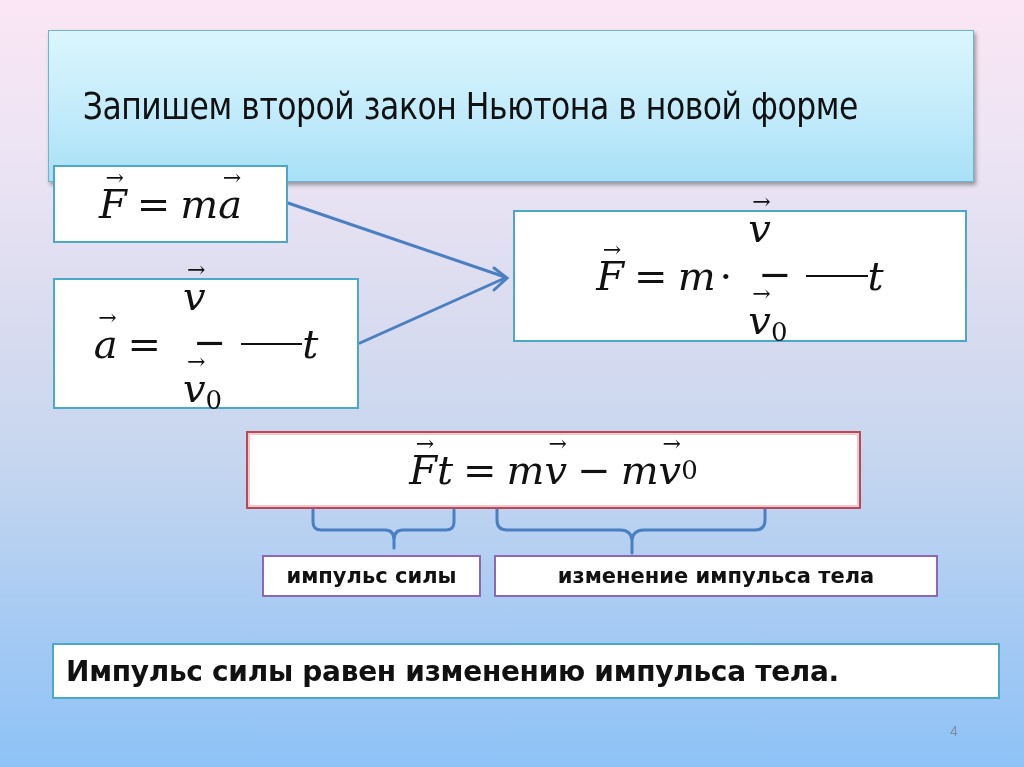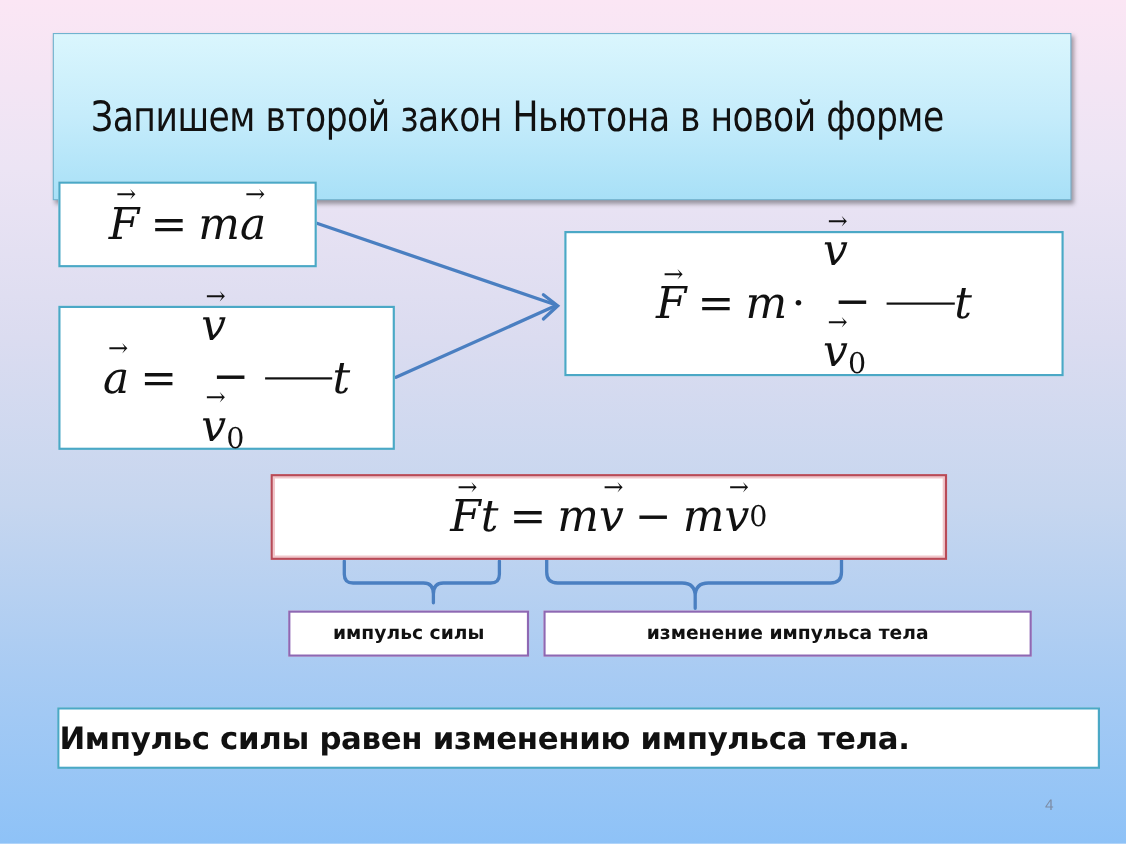--- a/index.html
+++ b/index.html
@@ -22,26 +22,26 @@
     }
     .f-box {
       background: #fff; border: 2px solid #4ba8c6;
       display: flex; align-items: center; justify-content: center;
       font-family: "DejaVu Serif", "Liberation Serif", serif; font-style: italic; color: #111;
     }
     .red-box { border: 2px solid #b84a57; box-shadow: inset 0 0 0 2px #f1c7cb; }
     .label-box {
       background: #fff; border: 2px solid #8e68b3;
       display: flex; align-items: center; justify-content: center;
-      font-family: "DejaVu Sans", sans-serif; font-weight: bold; font-size: 17px; color: #111;
+      font-family: "DejaVu Sans", sans-serif; font-weight: bold; font-size: 21px; color: #111;
     }
     .conclusion {
       left: 52px; top: 643px; width: 948px; height: 56px;
       background: #fff; border: 2px solid #4ba8c6;
-      display: flex; align-items: center; padding-left: 0;
+      display: flex; align-items: center; padding-left: 12px;
       font-family: "DejaVu Sans", sans-serif; font-weight: bold; font-size: 28px; color: #111;
       letter-spacing: -0.3px;
     }
     .page-num { left: 950px; top: 723px; font-size: 14px; color: #7d8da6; font-family: "Liberation Sans", sans-serif; }
     .vec { position: relative; display: inline-block; }
     .vec::before { content: "\2192"; position: absolute; top: -0.72em; left: 50%; transform: translateX(-40%); font-size: 0.55em; font-style: normal; }
     .sub { font-style: normal; font-size: 0.65em; vertical-align: -0.25em; }
     .frac { display: inline-flex; flex-direction: row; align-items: center; vertical-align: middle; margin-left: 8px; }
     .frac .num { padding: 0 4px; }
     .frac .bar { width: 100%; border-top: 2px solid #111; margin: 2px 0; }

